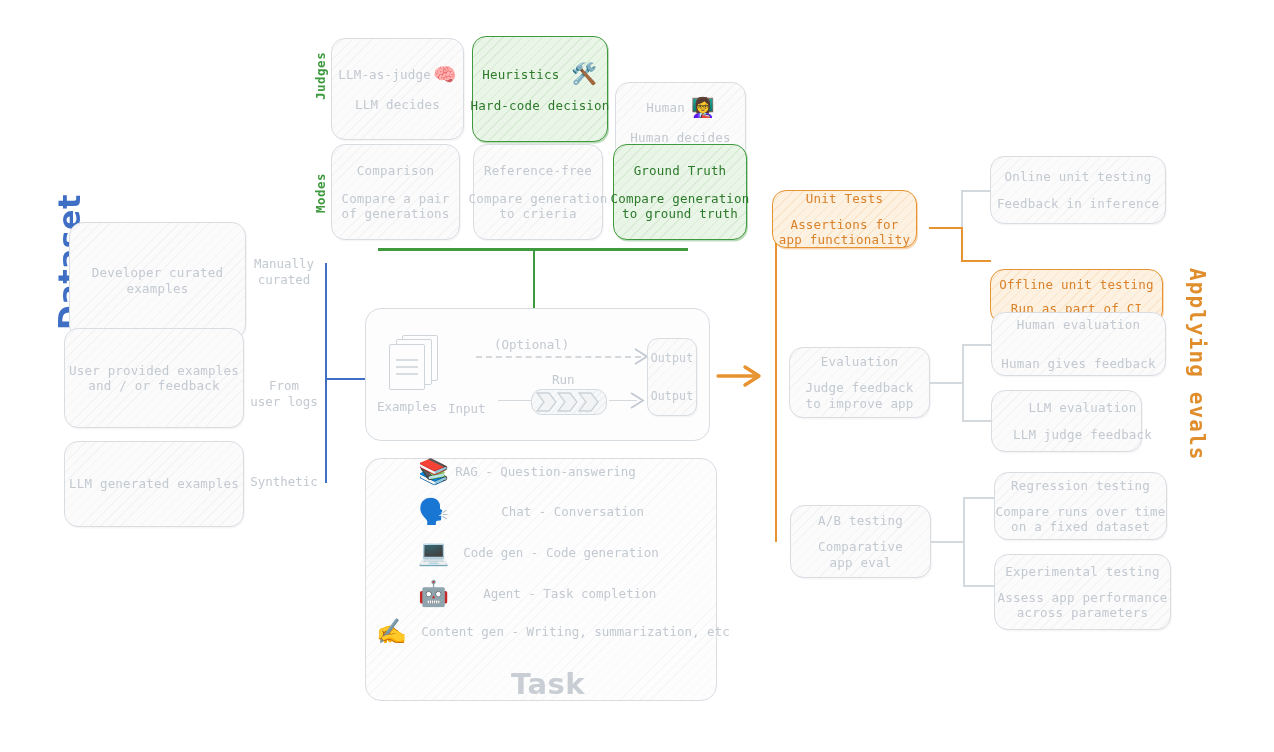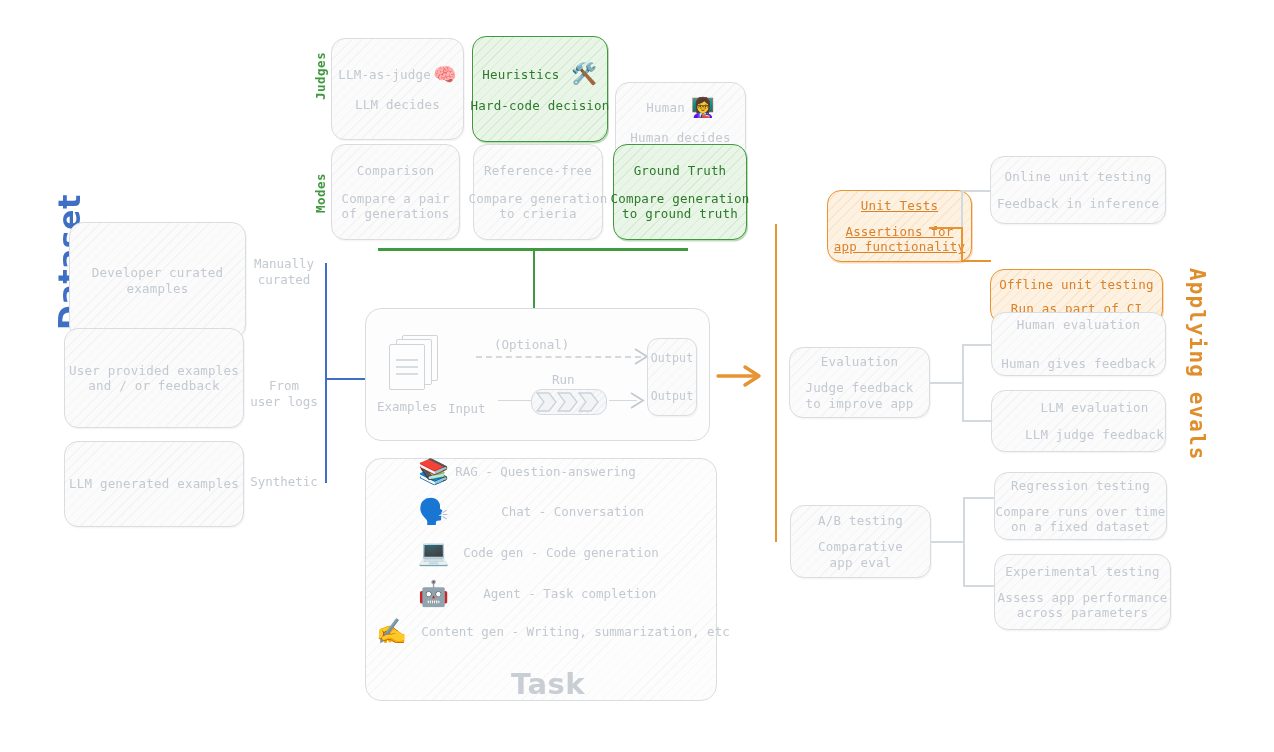--- a/index.html
+++ b/index.html
@@ -282,21 +282,21 @@
 
   <svg class="abs" style="left:716px;top:364px;" width="48" height="24" viewBox="0 0 48 24">
     <path d="M2,12 L38,12" stroke="#e79331" stroke-width="3.4" fill="none" stroke-linecap="round"></path>
     <path d="M29,3 L43,12 L29,21" stroke="#e79331" stroke-width="3.4" fill="none" stroke-linecap="round" stroke-linejoin="round"></path>
   </svg>
 
   <div class="ln v orange-ln" style="left:775px;top:224px;height:318px;border-left-width:2.8px;"></div>
 
   <div class="rot-label lbl-applying" style="left:1209px;top:268px;transform:rotate(90deg);">Applying evals</div>
 
-  <div class="card orange tight" style="left:827px;top:190px;width:145px;height:72px;text-decoration:underline;">
+  <div class="card orange tight" style="left:772px;top:190px;width:145px;height:58px;">
     <span class="ttl" style="margin-bottom:11px;">Unit Tests</span>
     <span class="sub">Assertions for
 app functionality</span>
   </div>
 
   <div class="ln h orange-ln" style="left:929px;top:227px;width:33px;border-top-width:2.8px;"></div>
   <div class="ln v grey" style="left:961px;top:190px;height:38px;border-left-width:2px;"></div>
   <div class="ln h grey" style="left:961px;top:190px;width:30px;border-top-width:2px;"></div>
   <div class="ln v orange-ln" style="left:961px;top:227px;height:35px;border-left-width:2.8px;"></div>
   <div class="ln h orange-ln" style="left:961px;top:260px;width:30px;border-top-width:2.8px;"></div>
@@ -320,21 +320,21 @@
   <div class="ln h grey" style="left:930px;top:382px;width:33px;border-top-width:2px;"></div>
   <div class="ln v grey" style="left:962px;top:344px;height:78px;border-left-width:2px;"></div>
   <div class="ln h grey" style="left:962px;top:344px;width:30px;border-top-width:2px;"></div>
   <div class="ln h grey" style="left:962px;top:420px;width:30px;border-top-width:2px;"></div>
 
   <div class="card plain tight" style="left:991px;top:312px;width:175px;height:64px;">
     <span class="ttl" style="margin-bottom:24px;">Human evaluation</span>
     <span class="sub">Human gives feedback</span>
   </div>
 
-  <div class="card plain tight" style="left:991px;top:390px;width:175px;height:62px;padding-left:32px;">
+  <div class="card plain tight" style="left:991px;top:390px;width:151px;height:62px;padding-left:32px;">
     <span class="ttl" style="margin-bottom:11px;">LLM evaluation</span>
     <span class="sub">LLM judge feedback</span>
   </div>
 
   <div class="card plain tight" style="left:790px;top:505px;width:141px;height:73px;">
     <span class="ttl" style="margin-bottom:11px;">A/B testing</span>
     <span class="sub">Comparative
 app eval</span>
   </div>
 

